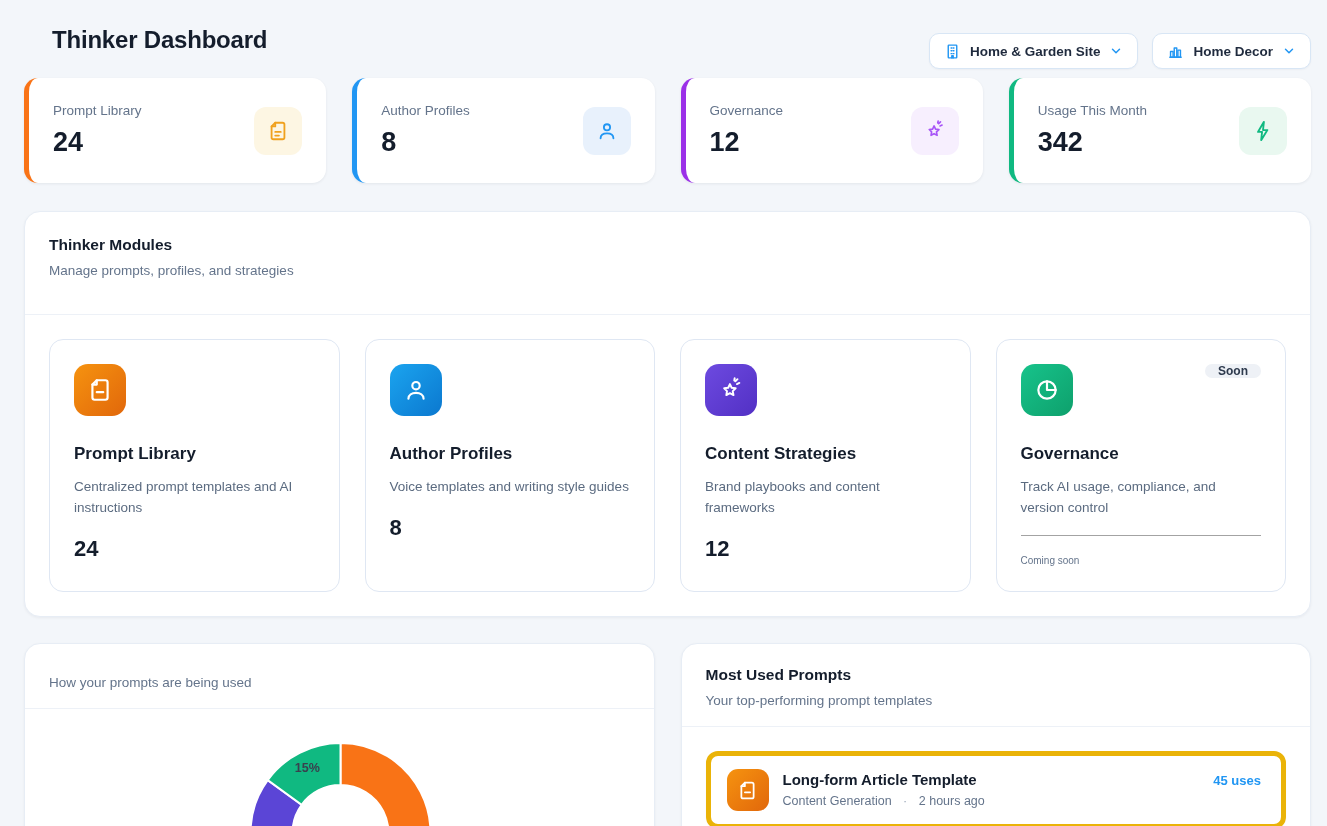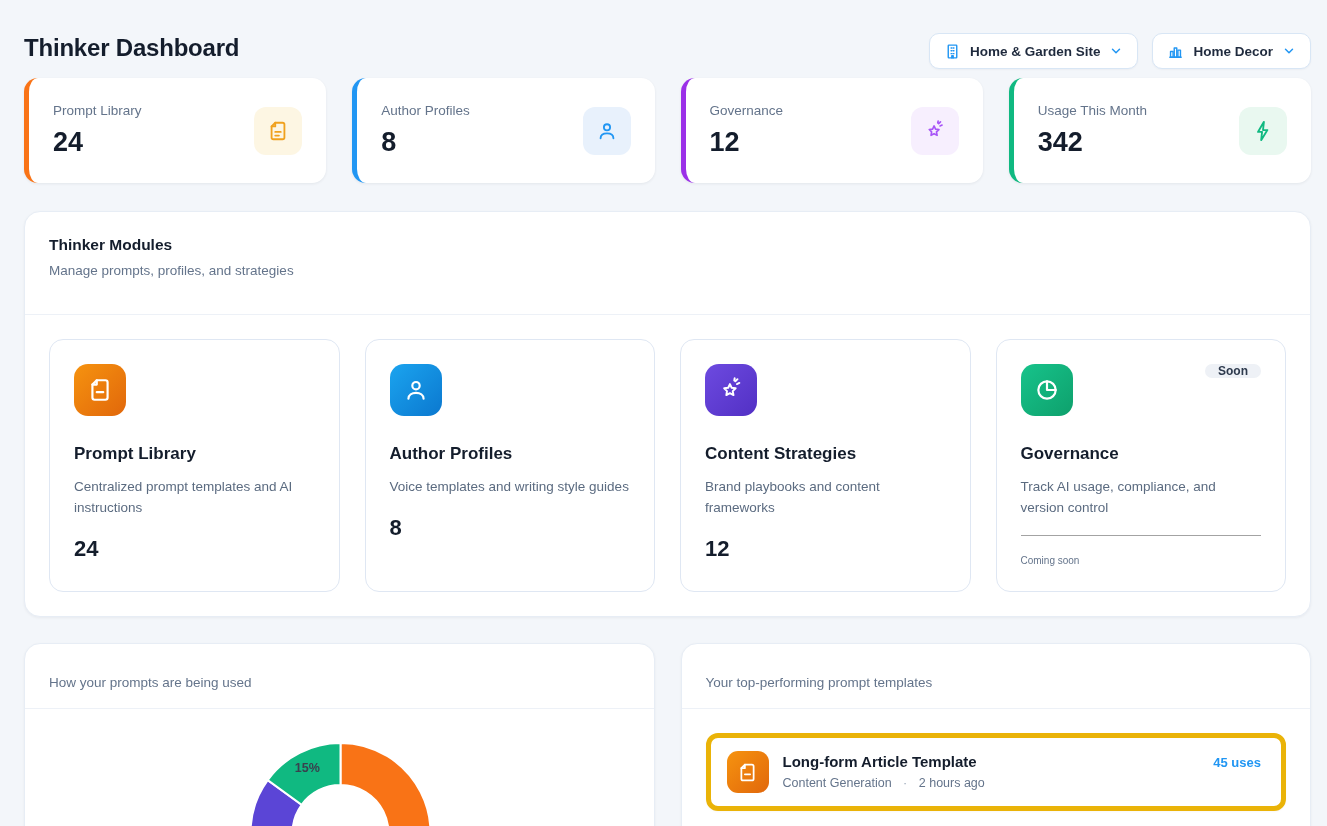--- a/index.html
+++ b/index.html
@@ -5,21 +5,21 @@
   * { margin:0; padding:0; box-sizing:border-box; }
   html,body { width:1327px; height:826px; overflow:hidden; }
   body {
     font-family:"Liberation Sans", sans-serif;
     background:#f3f6fa;
     color:#141d2c;
   }
   .page { padding:26px 16px 0 24px; }
 
   
-  .header { display:flex; justify-content:space-between; align-items:center; }
+  .header { display:flex; justify-content:space-between; align-items:flex-start;margin-left:28px; }
   .page-title { font-size:24px; font-weight:800; letter-spacing:-0.2px; color:#141d2c; line-height:28px; }
   .subline { margin-top:7px; font-size:13.5px; font-weight:700; color:#1f2a3d; }
   .subline .link { color:#2196f3; cursor:pointer; }
   .subline .dot { color:#9aa7b8; margin:0 10px; font-weight:700; }
   .hdr-buttons { display:flex; gap:14px; margin-top:7px; }
   .selector-btn {
     display:flex; align-items:center; gap:9px;
     background:#fff; border:1px solid #d8e6f5; border-radius:10px;
     padding:8px 14px; height:36px; cursor:pointer;
     font-size:13.5px; font-weight:700; color:#1f2a3d;
@@ -256,20 +256,21 @@
             <path d="M 388.3115294937453 176.90067270632258 A 90 90 0 0 1 225.5 124.00000000000001 L 267.5 124 A 48 48 0 0 0 354.3328157299975 152.21369211003872 Z" fill="#d9dee8" stroke="#ffffff" stroke-width="2"></path>
             <path d="M 225.5 124.00000000000001 A 90 90 0 0 1 242.6884705062547 71.09932729367742 L 276.6671842700025 95.7863078899613 A 48 48 0 0 0 267.5 124 Z" fill="#5b45d6" stroke="#ffffff" stroke-width="2"></path>
             <path d="M 242.6884705062547 71.09932729367742 A 90 90 0 0 1 315.5 34 L 315.5 76 A 48 48 0 0 0 276.6671842700025 95.7863078899613 Z" fill="#10b981" stroke="#ffffff" stroke-width="2"></path>
             <text x="282.35869351901306" y="62.956523734249146" text-anchor="middle" font-size="12.5" font-weight="700" fill="#39414e">15%</text>
           </svg>
       </div>
     </div>
 
     <div class="b-card">
       <div class="b-head">
+        <div class="panel-title">Most Used Prompts</div>
         <div class="panel-sub">Your top-performing prompt templates</div>
       </div>
       <div class="b-body">
         <div class="prompt-item">
           <div class="prompt-icon" style="background: linear-gradient(135deg, rgb(246, 147, 15), rgb(225, 103, 11));">
             <svg width="21" height="21" viewBox="0 0 24 24" fill="none" stroke="#ffffff" stroke-width="2" stroke-linecap="round" stroke-linejoin="round">
               <path d="M9 3h8a2 2 0 0 1 2 2v14a2 2 0 0 1-2 2H7a2 2 0 0 1-2-2V7z"></path>
                 <path d="M9 3v4H5"></path>
                 <path d="M9 14h6"></path>
             </svg>

